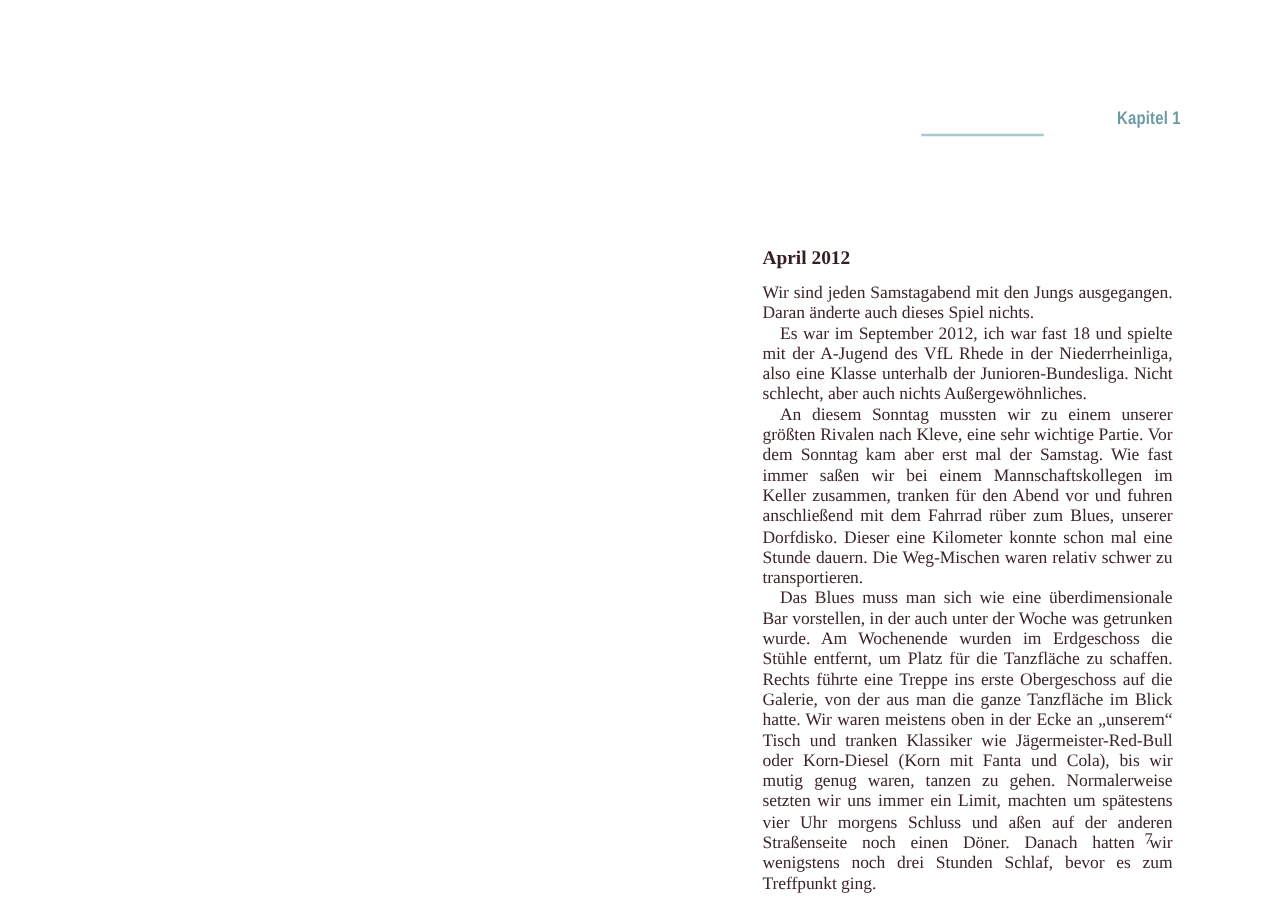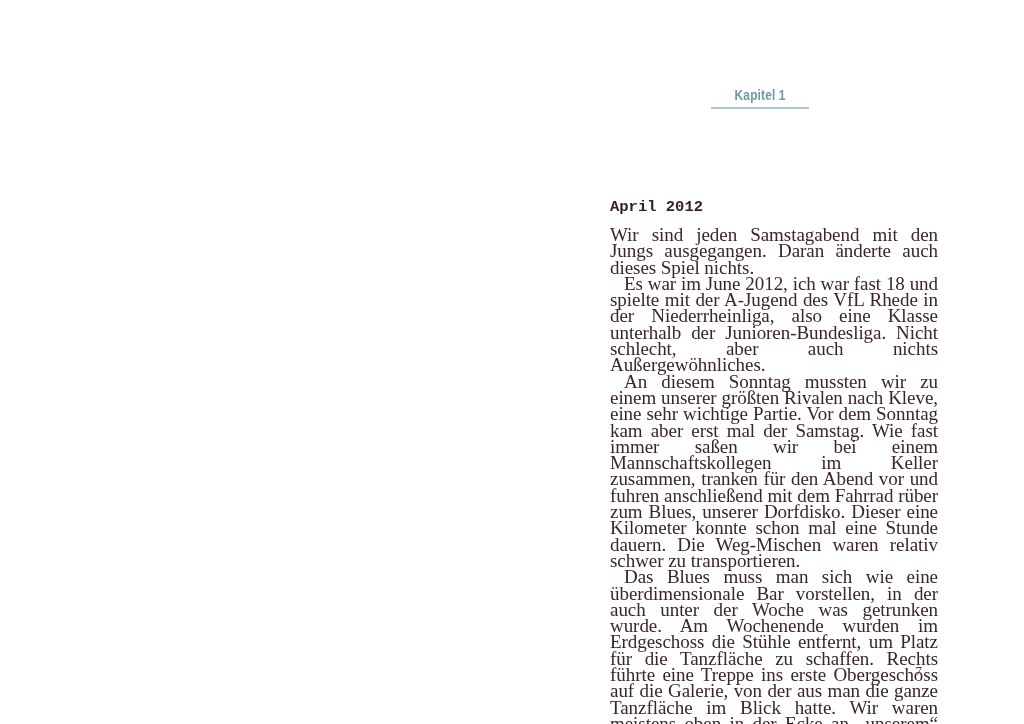--- a/index.html
+++ b/index.html
@@ -27,23 +27,23 @@
     background: var(--page-bg);
   }
   .page-right {
     position: absolute;
     left: 512px; top: 0;
     width: 512px; height: 724px;
     background: var(--page-bg);
   }
   .chapter-header {
     position: absolute;
-    left: 84px; top: 86px;
+    left: 110px; top: 86px;
     width: 328px;
-    text-align: center;
+    text-align: right;
   }
   .chapter-label {
     display: inline-block;
     font-family: "Liberation Sans", sans-serif;
     font-weight: bold;
     font-size: 14.5px;
     letter-spacing: 0.2px;
     color: var(--chapter-label);
     transform: scaleX(0.82);
     transform-origin: 50% 50%;
@@ -62,34 +62,34 @@
     letter-spacing: 0.5px;
     color: var(--chapter-title);
     transform: scaleX(0.78);
     transform-origin: 50% 50%;
     white-space: nowrap;
   }
   .section-heading {
     position: absolute;
     left: 98px; top: 198px;
     width: 328px;
-    font-family: Liberation Mono, monospace;
+    font-family: Liberation Serif, serif;
     font-weight: bold;
     font-size: 15.5px;
     color: var(--heading-text);
   }
   .body-text {
     position: absolute;
     left: 98px; top: 227px;
     width: 328px;
     color: var(--body-text);
   }
   .body-text p {
     font-family: "Liberation Serif", serif;
-    font-size: 19px;
+    font-size: 14px;
     line-height: 16.3px;
     text-align: justify;
     letter-spacing: -0.05px;
   }
   .body-text p.indent { text-indent: 14px; }
   .folio {
     position: absolute;
     left: 98px; top: 663px;
     width: 328px;
     padding-right: 16px;
@@ -111,21 +111,21 @@
       <div>
         <span class="chapter-label">Kapitel 1</span>
       </div>
       <div class="chapter-rule"></div>
     </div>
 
     <div class="section-heading">April 2012</div>
 
     <div class="body-text">
       <p>Wir sind jeden Samstagabend mit den Jungs ausgegangen. Daran änderte auch dieses Spiel nichts.</p>
-      <p class="indent">Es war im June 2012, ich war fast 18 und spielte mit der A-Jugend des VfL Rhede in der Niederrheinliga, also eine Klasse unterhalb der Junioren-Bundesliga. Nicht schlecht, aber auch nichts Außergewöhnliches.</p>
+      <p class="indent">Es war im September 2012, ich war fast 18 und spielte mit der A-Jugend des VfL Rhede in der Niederrheinliga, also eine Klasse unterhalb der Junioren-Bundesliga. Nicht schlecht, aber auch nichts Außergewöhnliches.</p>
       <p class="indent">An diesem Sonntag mussten wir zu einem unserer größten Rivalen nach Kleve, eine sehr wichtige Partie. Vor dem Sonntag kam aber erst mal der Samstag. Wie fast immer saßen wir bei einem Mannschaftskollegen im Keller zusammen, tranken für den Abend vor und fuhren anschließend mit dem Fahrrad rüber zum Blues, unserer Dorfdisko. Dieser eine Kilometer konnte schon mal eine Stunde dauern. Die Weg-Mischen waren relativ schwer zu transportieren.</p>
       <p class="indent">Das Blues muss man sich wie eine überdimensionale Bar vorstellen, in der auch unter der Woche was getrunken wurde. Am Wochenende wurden im Erdgeschoss die Stühle entfernt, um Platz für die Tanzfläche zu schaffen. Rechts führte eine Treppe ins erste Obergeschoss auf die Galerie, von der aus man die ganze Tanzfläche im Blick hatte. Wir waren meistens oben in der Ecke an „unserem“ Tisch und tranken Klassiker wie Jägermeister-Red-Bull oder Korn-Diesel (Korn mit Fanta und Cola), bis wir mutig genug waren, tanzen zu gehen. Normalerweise setzten wir uns immer ein Limit, machten um spätestens vier Uhr morgens Schluss und aßen auf der anderen Straßenseite noch einen Döner. Danach hatten wir wenigstens noch drei Stunden Schlaf, bevor es zum Treffpunkt ging.</p>
     </div>
 
     <div class="folio">7</div>
 
   </div>
 </div>
 
 </body></html>

